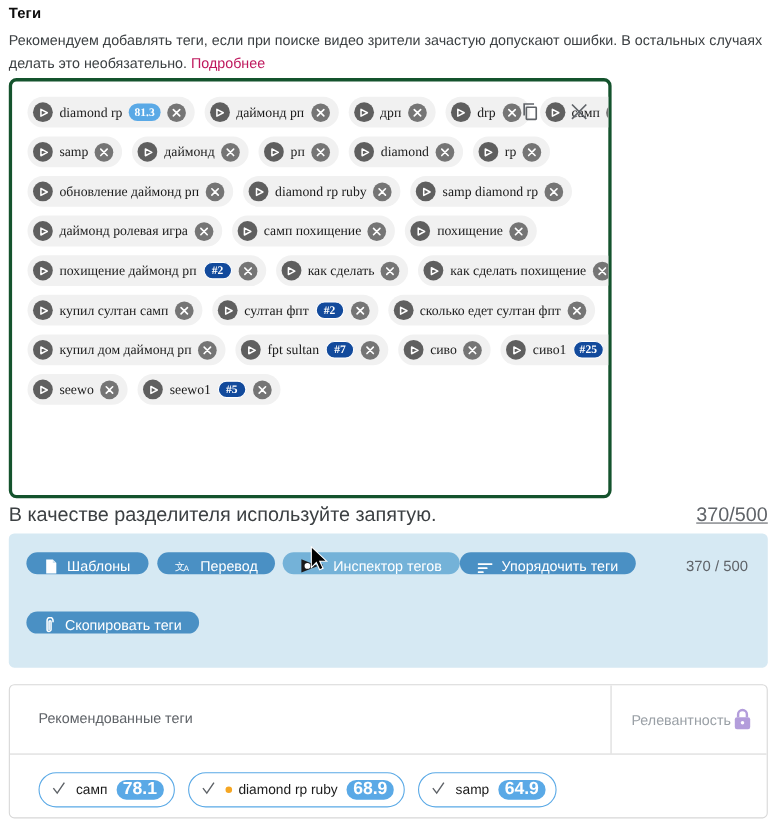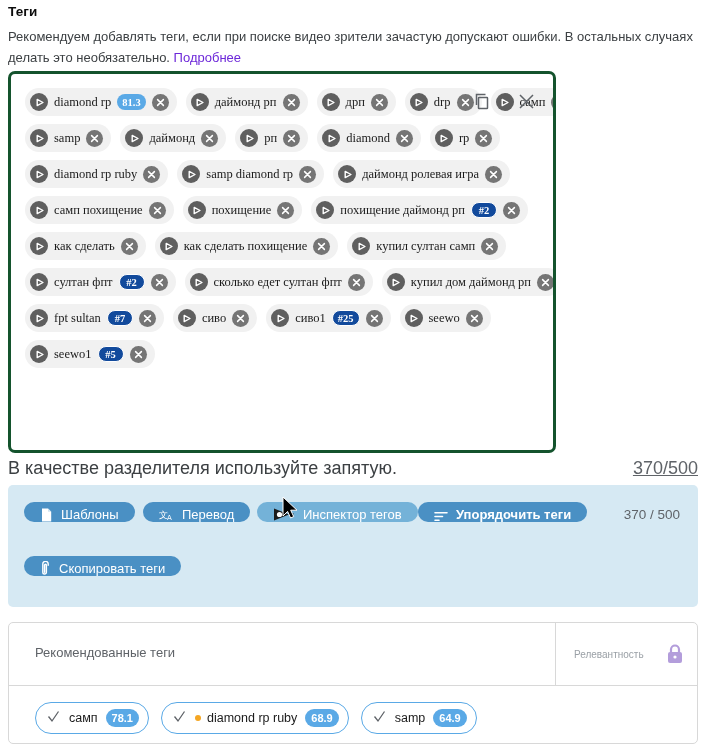--- a/index.html
+++ b/index.html
@@ -30,21 +30,21 @@
   .section-desc {
     position: absolute;
     left: 8px;
     top: 26px;
     width: 696px;
     font-size: 13px;
     line-height: 21px;
     color: #3c4043;
   }
   .link {
-    color: #6d28d9;
+    color: #be185d;
     text-decoration: none;
     cursor: pointer;
   }
 
   
   .tag-box {
     position: absolute;
     left: 8px;
     top: 71px;
     width: 548px;
@@ -226,21 +226,21 @@
     top: 0;
     bottom: 0;
     width: 142px;
     border-left: 1px solid #d8d8d8;
     display: flex;
     align-items: center;
     box-sizing: border-box;
     overflow: hidden;
   }
   .rec-relevance {
-    font-size: 10px;
+    font-size: 13px;
     color: #9aa0a6;
     margin-left: 18px;
     white-space: nowrap;
   }
   .lock-icon {
     position: absolute;
     right: 12px;
     top: 50%;
     transform: translateY(-50%);
     color: #b39ddb;
@@ -285,21 +285,21 @@
   .rec-badge {
     display: inline-flex;
     align-items: center;
     justify-content: center;
     height: 18px;
     min-width: 30px;
     padding: 0 6px;
     border-radius: 10px;
     background: #5aa9e6;
     color: #ffffff;
-    font-size: 11px;
+    font-size: 16px;
     font-weight: bold;
     box-sizing: border-box;
   }
 
   
   .cursor {
     position: absolute;
     left: 282px;
     top: 496px;
     pointer-events: none;
@@ -437,20 +437,33 @@
             </svg>
           </span>
         </div>
         <div class="chip">
           <span class="chip-play">
             <svg width="11" height="11" viewBox="0 0 11 11" fill="none" stroke="#ffffff" stroke-width="1.4" stroke-linejoin="round">
               <path d="M3.2 2.4L9 5.5 3.2 8.6z"></path>
             </svg>
           </span>
           <span class="chip-label">rp</span>
+          <span class="chip-x">
+            <svg width="9" height="9" viewBox="0 0 9 9" stroke="#ffffff" stroke-width="1.5" stroke-linecap="round">
+              <path d="M1.6 1.6l5.8 5.8M7.4 1.6L1.6 7.4"></path>
+            </svg>
+          </span>
+        </div>
+        <div class="chip">
+          <span class="chip-play">
+            <svg width="11" height="11" viewBox="0 0 11 11" fill="none" stroke="#ffffff" stroke-width="1.4" stroke-linejoin="round">
+              <path d="M3.2 2.4L9 5.5 3.2 8.6z"></path>
+            </svg>
+          </span>
+          <span class="chip-label">обновление даймонд рп</span>
           <span class="chip-x">
             <svg width="9" height="9" viewBox="0 0 9 9" stroke="#ffffff" stroke-width="1.5" stroke-linecap="round">
               <path d="M1.6 1.6l5.8 5.8M7.4 1.6L1.6 7.4"></path>
             </svg>
           </span>
         </div>
         <div class="chip">
           <span class="chip-play">
             <svg width="11" height="11" viewBox="0 0 11 11" fill="none" stroke="#ffffff" stroke-width="1.4" stroke-linejoin="round">
               <path d="M3.2 2.4L9 5.5 3.2 8.6z"></path>
@@ -720,21 +733,21 @@
         <div class="tool-btn hover" style="left: 249px; top: 17px;">
           <span class="tool-icon">
             <svg width="22" height="15" viewBox="0 0 22 15">
               <path d="M1 1.5 L16 7.5 L1 13.5 Z" fill="#1b1b1b"></path>
               <circle cx="6.5" cy="7.5" r="2.6" fill="#ffffff"></circle>
               <path d="M16 6.8h4.5M16 8.6h3" stroke="#1b1b1b" stroke-width="1.2"></path>
             </svg>
           </span>
           <span>Инспектор тегов</span>
         </div>
-        <div class="tool-btn" style="left: 410px; top: 17px; font-weight: bold;">
+        <div class="tool-btn" style="left: 410px; top: 17px;">
           <span class="tool-icon">
             <svg width="14" height="11" viewBox="0 0 14 11" stroke="#ffffff" stroke-width="1.6" stroke-linecap="round">
               <path d="M1 1.8h12M1 5.5h7.5M1 9.2h4"></path>
             </svg>
           </span>
           <span>Упорядочить теги</span>
         </div>
         <div class="tool-btn" style="left: 16px; top: 71px;">
           <span class="tool-icon">
             <svg width="11" height="15" viewBox="0 0 11 15" fill="none" stroke="#ffffff" stroke-width="1.4" stroke-linecap="round">

